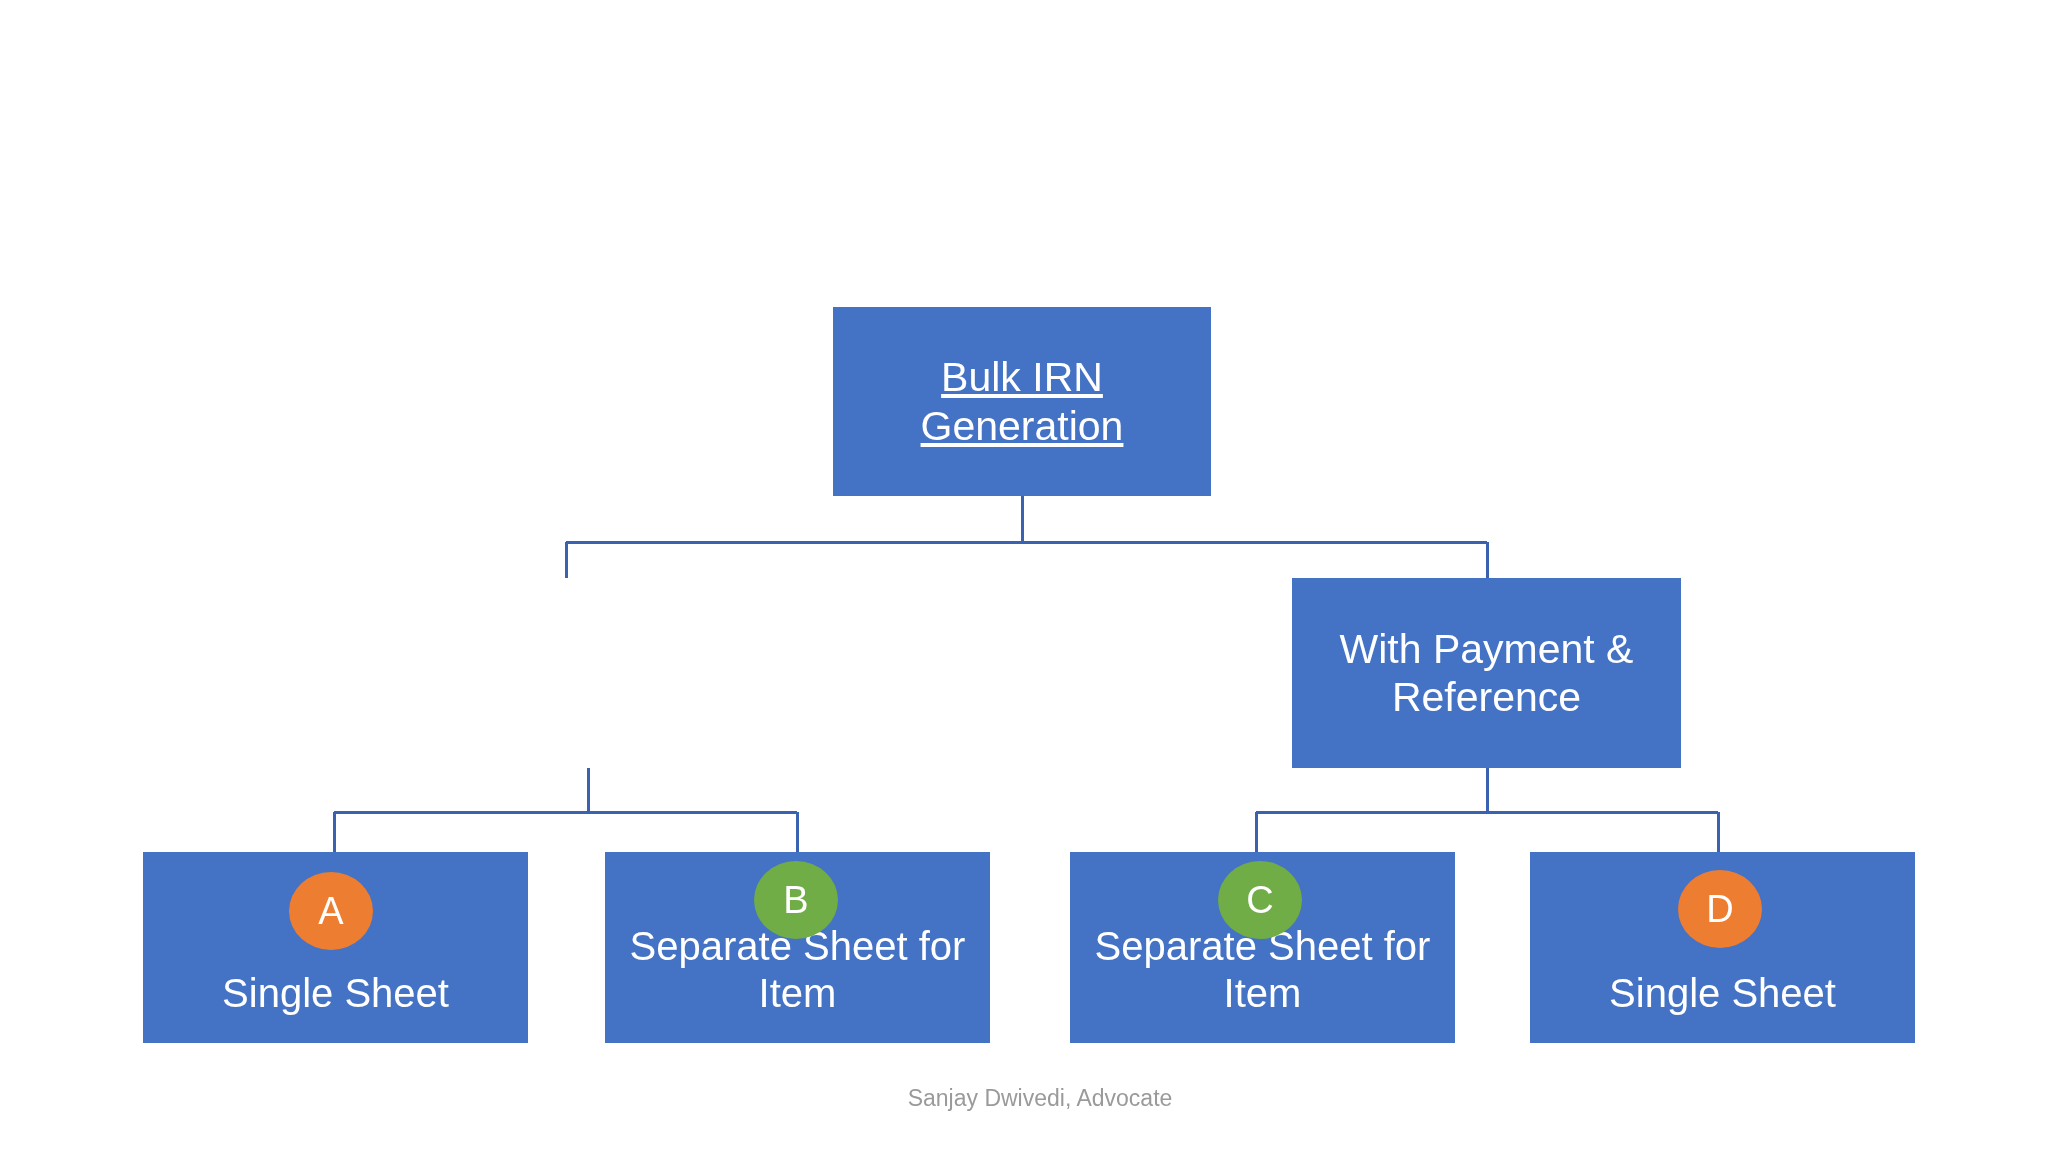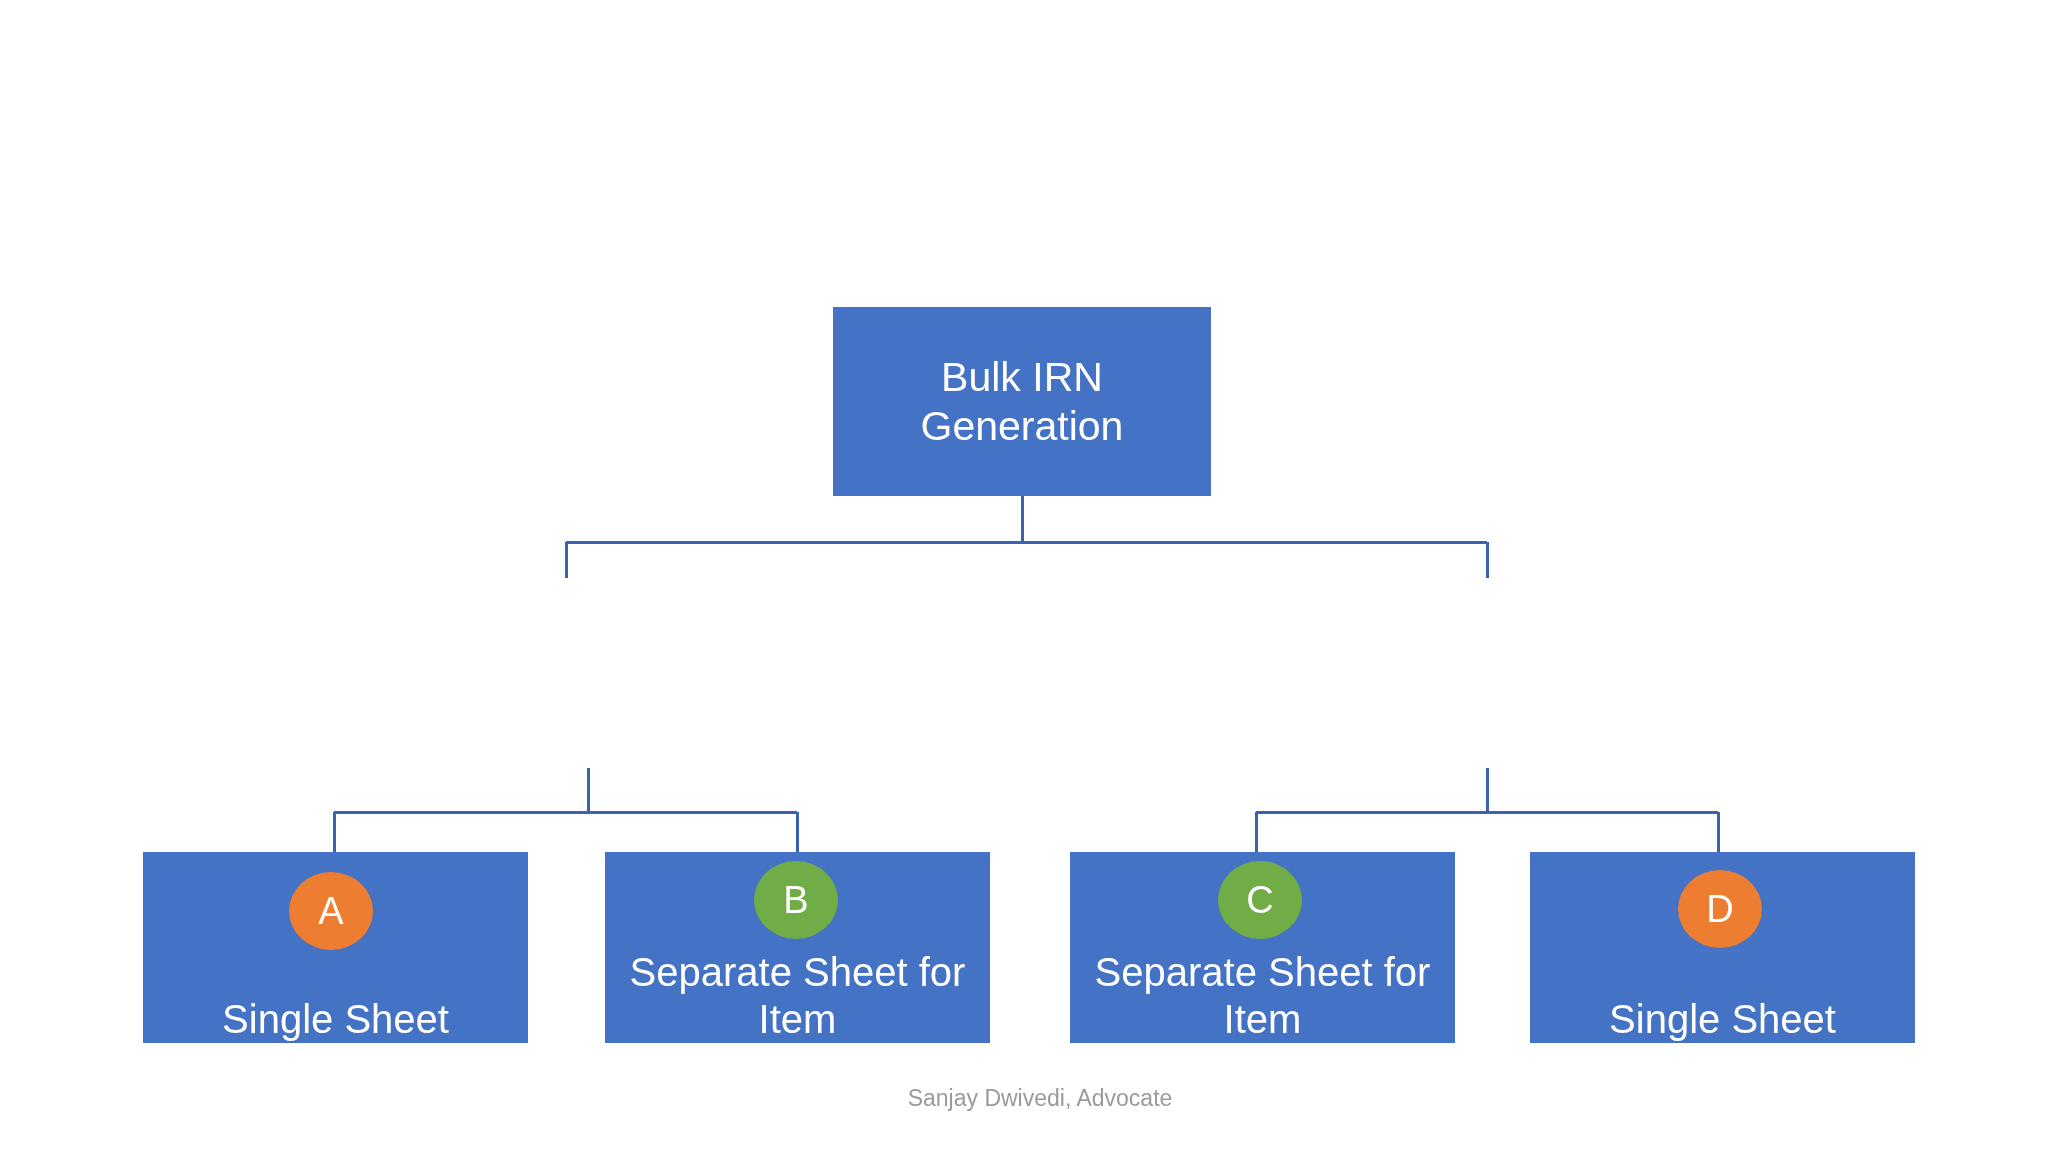--- a/index.html
+++ b/index.html
@@ -52,20 +52,21 @@
     white-space: pre-line;
   }
 
   
   #node-root {
     left: 833px;
     top: 307px;
     width: 378px;
     height: 189px;
     font-size: 41px;
+    text-decoration: underline;
   }
 
   
   #node-without {
     left: 374px;
     top: 578px;
     width: 427px;
     height: 190px;
     font-size: 41px;
   }
@@ -73,20 +74,21 @@
     left: 1292px;
     top: 578px;
     width: 389px;
     height: 190px;
     font-size: 41px;
   }
 
   
   .leaf {
     justify-content: flex-end;
+    padding-bottom: 26px;
     font-size: 40px;
   }
   #node-a {
     left: 143px;
     top: 852px;
     width: 385px;
     height: 191px;
   }
   #node-b {
     left: 605px;
@@ -167,20 +169,24 @@
       <path d="M1718,812 L1718,852"></path>
     </g>
   </svg>
 
   <div class="node" id="node-root">
     <span class="node-label">Bulk IRN
 Generation</span>
   </div>
 
 
+  <div class="node" id="node-with">
+    <span class="node-label">With Payment &amp;
+Reference</span>
+  </div>
 
   <div class="node leaf" id="node-a">
     <span class="node-label">Single Sheet</span>
   </div>
 
   <div class="node leaf" id="node-b">
     <span class="node-label">Separate Sheet for
 Item</span>
   </div>
 

